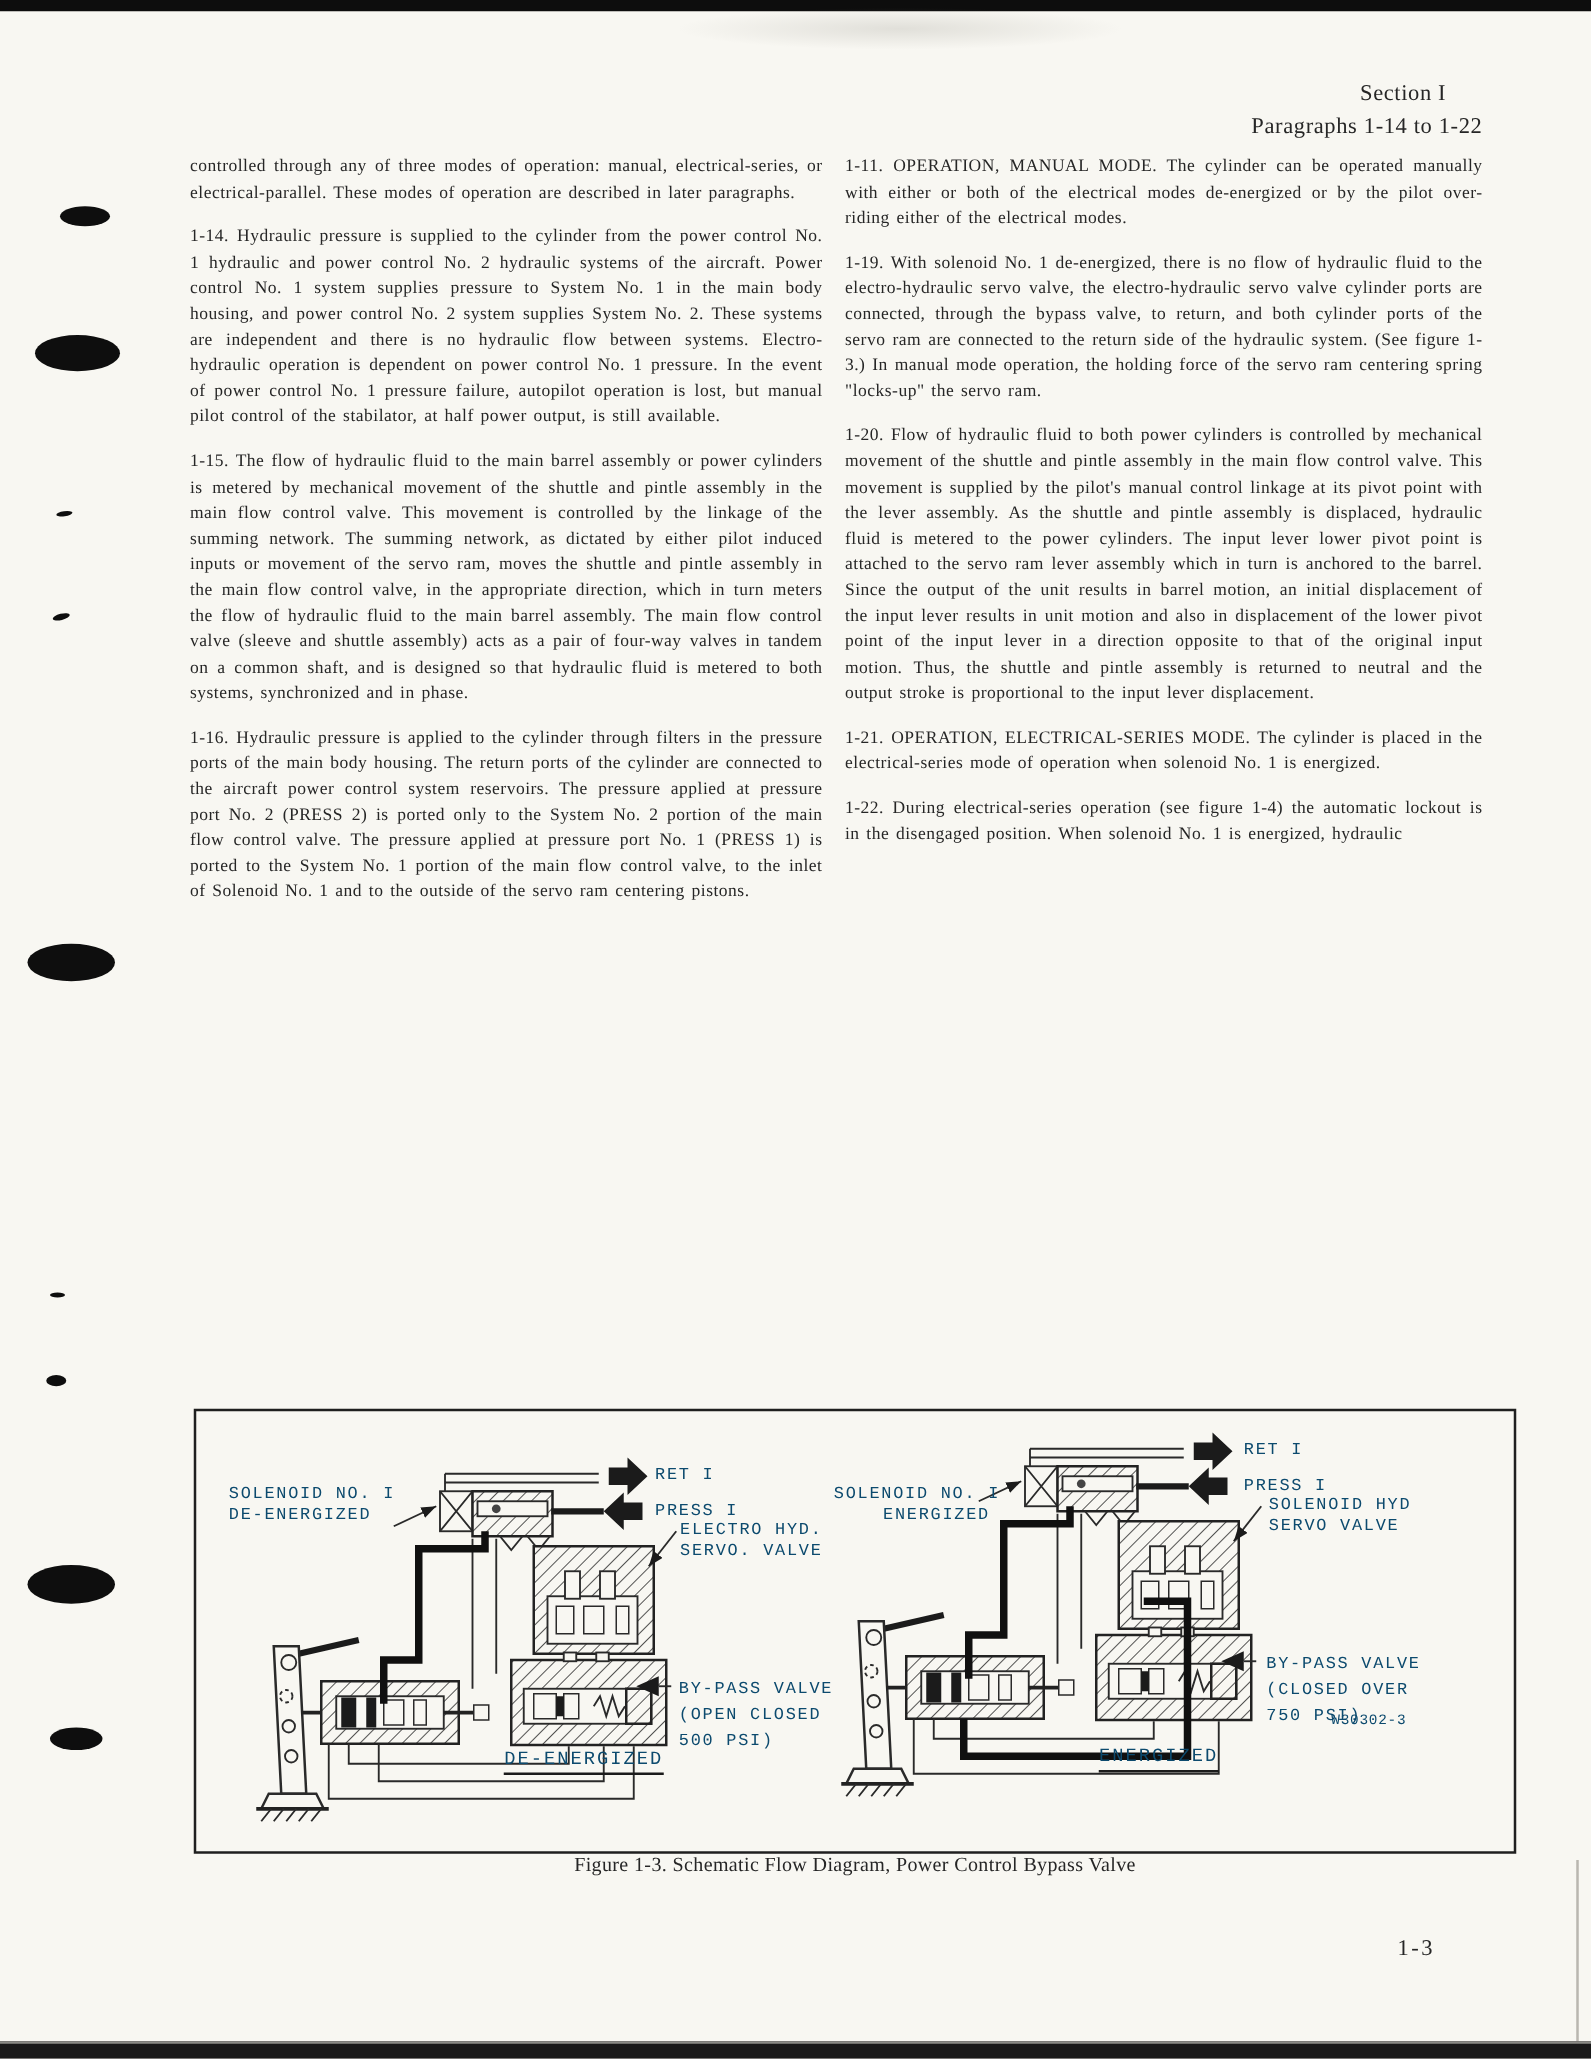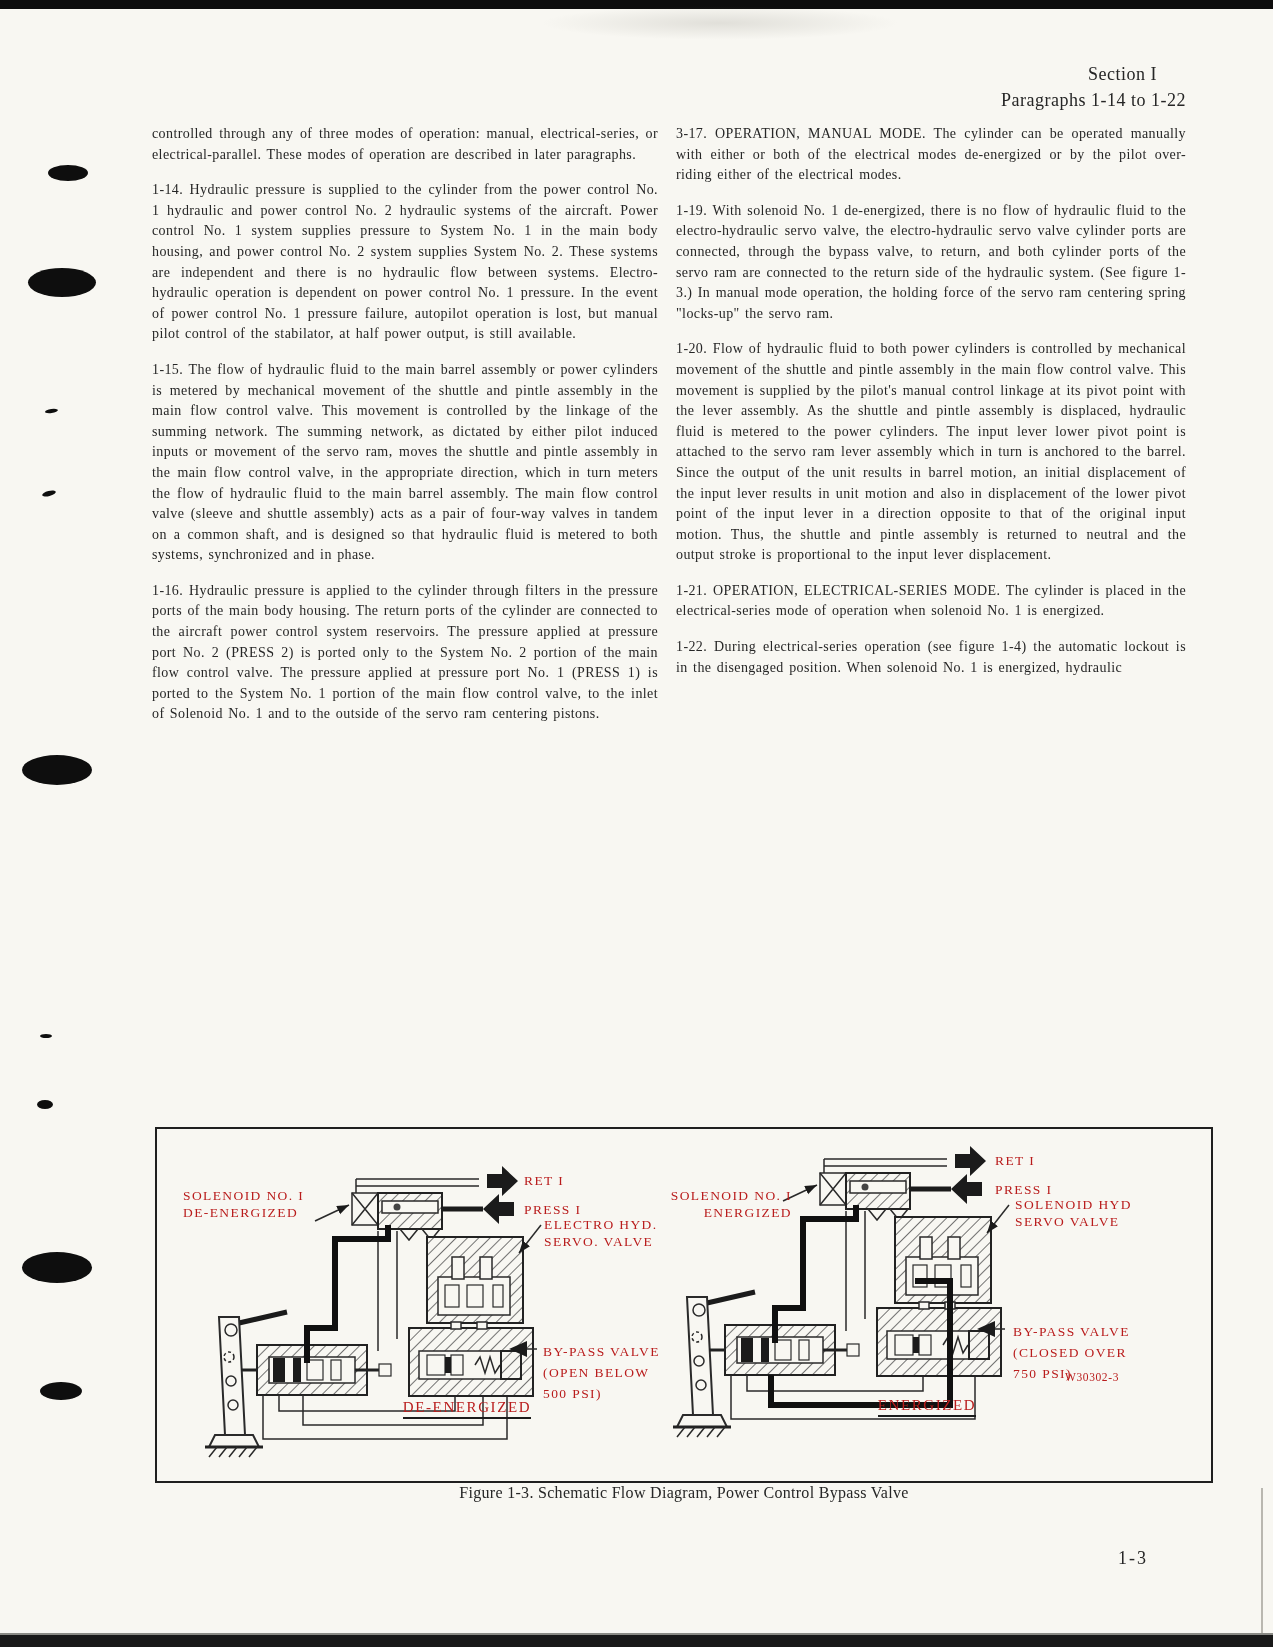--- a/index.html
+++ b/index.html
@@ -18,22 +18,22 @@
   .hdr-right2{position:absolute;top:90px;right:87px;font-size:18px;letter-spacing:.5px;}
   
   .col{position:absolute;top:124px;font-size:14px;line-height:20.6px;text-align:justify;
        letter-spacing:.4px;word-spacing:1.5px;}
   .col-left{left:152px;width:506px;}
   .col-right{left:676px;width:510px;}
   .col p{margin:0 0 15px 0;}
   
   .figure-box{position:absolute;left:155px;top:1127px;width:1054px;height:352px;border:2px solid #1f1f1f;}
   .figure-box svg{position:absolute;left:0;top:0;}
-  .lbl{position:absolute;font-family:Liberation Serif, serif;font-size:13.5px;
-       letter-spacing:1.4px;line-height:16.5px;color:#b91c1c;white-space:nowrap;}
+  .lbl{position:absolute;font-family:Liberation Mono, monospace;font-size:13.5px;
+       letter-spacing:1.4px;line-height:16.5px;color:#0c4a6e;white-space:nowrap;}
   .lbl-bypass{line-height:21px;}
   .lbl-state{font-size:15px;letter-spacing:1.6px;border-bottom:2px solid #1b1b1b;padding-bottom:1px;}
   .state-wrap{position:absolute;text-align:center;}
   .lbl-state{display:inline-block;}
   .lbl-wnum{font-size:11.5px;letter-spacing:.6px;}
   .align-right{text-align:right;}
   
   .caption{position:absolute;left:155px;width:1058px;text-align:center;font-size:16px;letter-spacing:.3px;}
   .cap1{top:1484px;} .cap2{top:1510px;}
   .page-number{position:absolute;left:1118px;top:1548px;font-size:18px;letter-spacing:2px;}
@@ -69,21 +69,21 @@
   <div class="hdr-right1">Section I</div>
   <div class="hdr-right2">Paragraphs 1-14 to 1-22</div>
 
   <div class="col col-left">
     <p>controlled through any of three modes of operation: manual, electrical-series, or electrical-parallel. These modes of operation are described in later paragraphs.</p>
     <p>1-14.  Hydraulic pressure is supplied to the cylinder from the power control No. 1 hydraulic and power control No. 2 hydraulic systems of the aircraft. Power control No. 1 system supplies pressure to System No. 1 in the main body housing, and power control No. 2 system supplies System No. 2. These systems are independent and there is no hydraulic flow between systems. Electro-hydraulic operation is dependent on power control No. 1 pressure. In the event of power control No. 1 pressure failure, autopilot operation is lost, but manual pilot control of the stabilator, at half power output, is still available.</p>
     <p>1-15.  The flow of hydraulic fluid to the main barrel assembly or power cylinders is metered by mechanical movement of the shuttle and pintle assembly in the main flow control valve. This movement is controlled by the linkage of the summing network. The summing network, as dictated by either pilot induced inputs or movement of the servo ram, moves the shuttle and pintle assembly in the main flow control valve, in the appropriate direction, which in turn meters the flow of hydraulic fluid to the main barrel assembly. The main flow control valve (sleeve and shuttle assembly) acts as a pair of four-way valves in tandem on a common shaft, and is designed so that hydraulic fluid is metered to both systems, synchronized and in phase.</p>
     <p>1-16.  Hydraulic pressure is applied to the cylinder through filters in the pressure ports of the main body housing. The return ports of the cylinder are connected to the aircraft power control system reservoirs. The pressure applied at pressure port No. 2 (PRESS 2) is ported only to the System No. 2 portion of the main flow control valve. The pressure applied at pressure port No. 1 (PRESS 1) is ported to the System No. 1 portion of the main flow control valve, to the inlet of Solenoid No. 1 and to the outside of the servo ram centering pistons.</p>
   </div>
   <div class="col col-right">
-    <p>3-17.  OPERATION, MANUAL MODE. The cylinder can be operated manually with either or both of the electrical modes de-energized or by the pilot over-riding either of the electrical modes.</p>
+    <p>1-11.  OPERATION, MANUAL MODE. The cylinder can be operated manually with either or both of the electrical modes de-energized or by the pilot over-riding either of the electrical modes.</p>
     <p>1-19.  With solenoid No. 1 de-energized, there is no flow of hydraulic fluid to the electro-hydraulic servo valve, the electro-hydraulic servo valve cylinder ports are connected, through the bypass valve, to return, and both cylinder ports of the servo ram are connected to the return side of the hydraulic system. (See figure 1-3.) In manual mode operation, the holding force of the servo ram centering spring "locks-up" the servo ram.</p>
     <p>1-20.  Flow of hydraulic fluid to both power cylinders is controlled by mechanical movement of the shuttle and pintle assembly in the main flow control valve. This movement is supplied by the pilot's manual control linkage at its pivot point with the lever assembly. As the shuttle and pintle assembly is displaced, hydraulic fluid is metered to the power cylinders. The input lever lower pivot point is attached to the servo ram lever assembly which in turn is anchored to the barrel. Since the output of the unit results in barrel motion, an initial displacement of the input lever results in unit motion and also in displacement of the lower pivot point of the input lever in a direction opposite to that of the original input motion. Thus, the shuttle and pintle assembly is returned to neutral and the output stroke is proportional to the input lever displacement.</p>
     <p>1-21.  OPERATION, ELECTRICAL-SERIES MODE. The cylinder is placed in the electrical-series mode of operation when solenoid No. 1 is energized.</p>
     <p>1-22.  During electrical-series operation (see figure 1-4) the automatic lockout is in the disengaged position. When solenoid No. 1 is energized, hydraulic</p>
   </div>
 
   <div class="figure-box">
     <svg width="1050" height="348" viewBox="0 0 1050 348">
       <defs>
         <pattern id="hatch" patternUnits="userSpaceOnUse" width="8" height="8" patternTransform="rotate(45)">
@@ -184,21 +184,21 @@
       <div>DE-ENERGIZED</div>
     </div>
     <div class="lbl" style="left:367px;top:44px;">RET I</div>
     <div class="lbl" style="left:367px;top:73px;">PRESS I</div>
     <div class="lbl" style="left:387px;top:88px;">
       <div>ELECTRO HYD.</div>
       <div>SERVO. VALVE</div>
     </div>
     <div class="lbl lbl-bypass" style="left:386px;top:212px;">
       <div>BY-PASS VALVE</div>
-      <div>(OPEN BELOW</div>
+      <div>(OPEN CLOSED</div>
       <div>500 PSI)</div>
     </div>
     <div class="state-wrap" style="left:225px;top:269px;width:170px;">
       <span class="lbl lbl-state" style="position:static;">DE-ENERGIZED</span>
     </div>
 
     <div class="lbl align-right" style="left:510px;top:59px;width:125px;">
       <div>SOLENOID NO. I</div>
       <div>ENERGIZED</div>
     </div>

